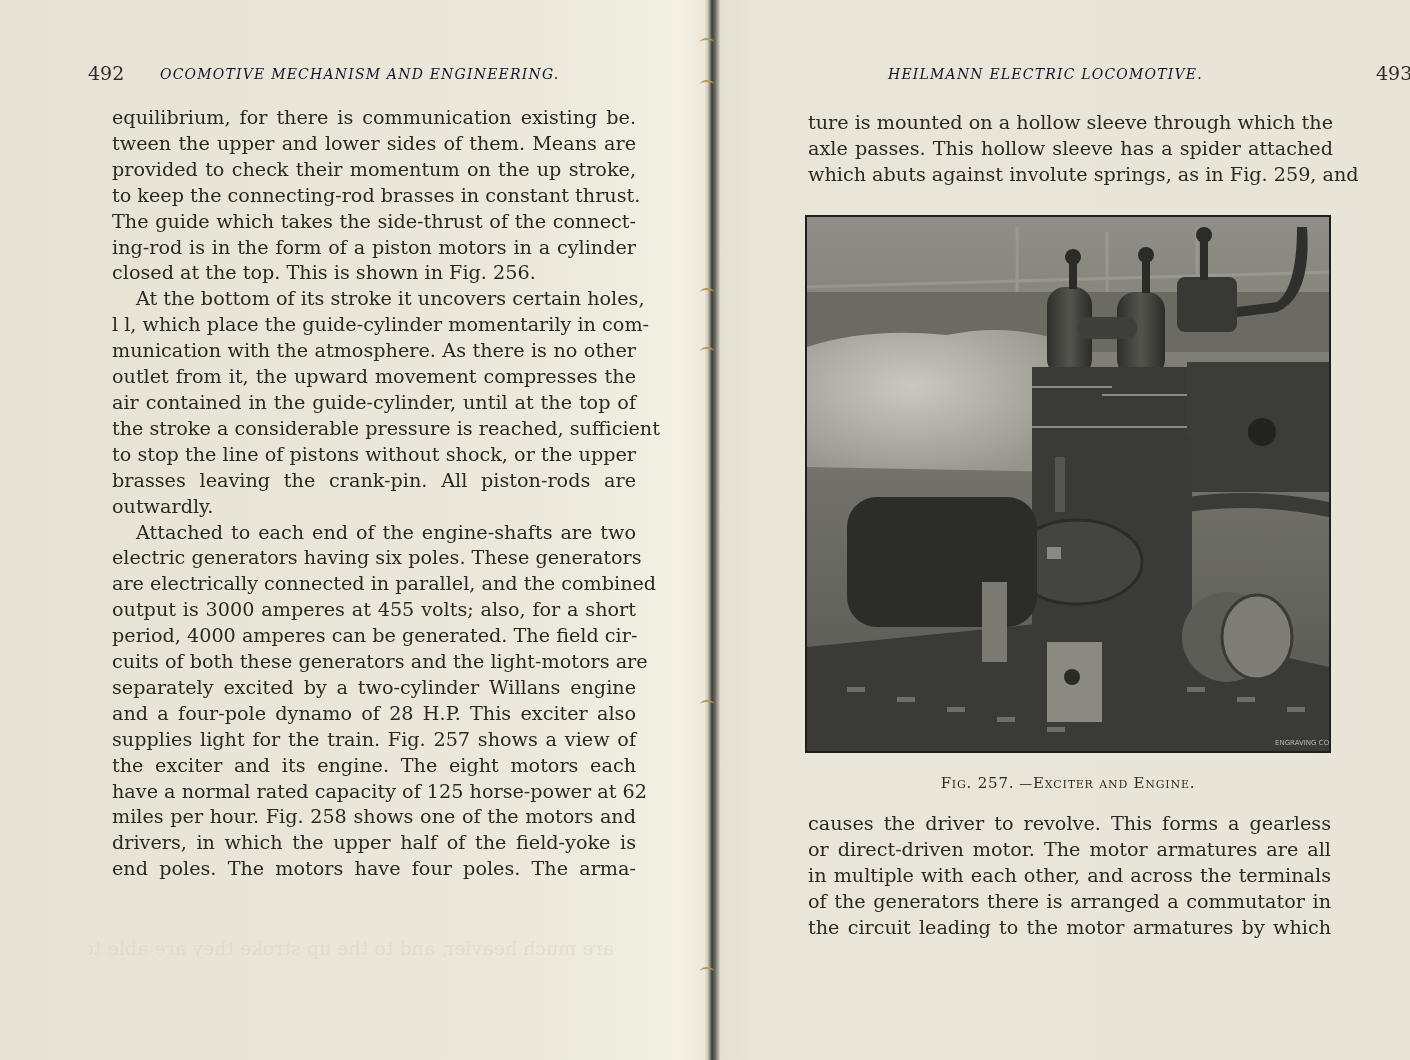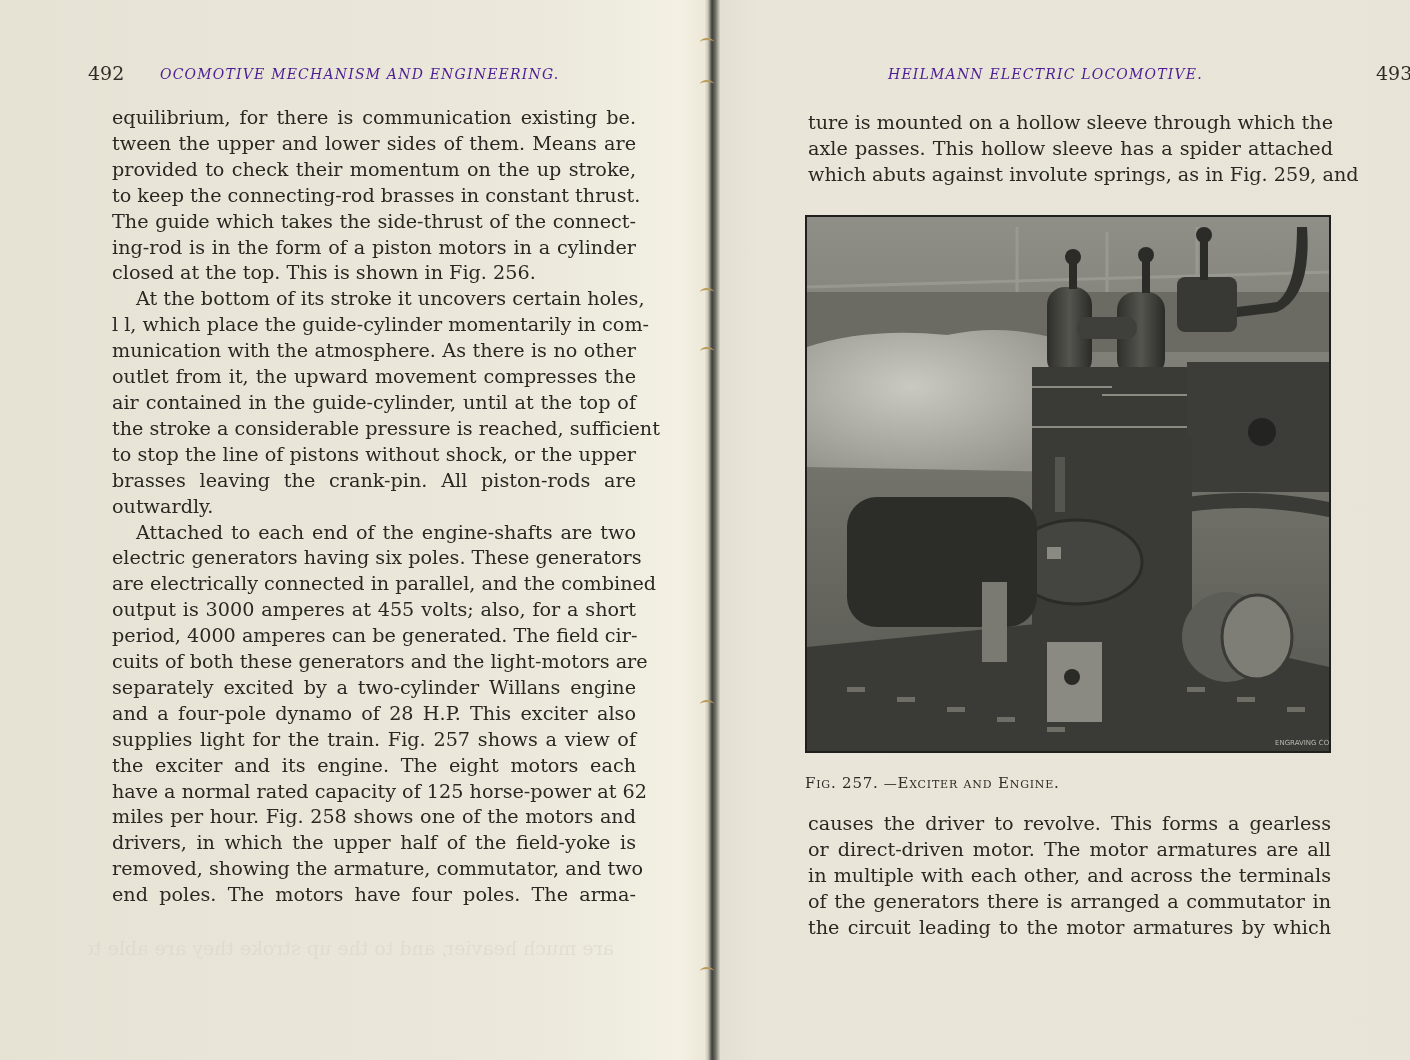--- a/index.html
+++ b/index.html
@@ -4,29 +4,29 @@
 <style>
   html,body{margin:0;padding:0;}
   body{width:1410px;height:1060px;overflow:hidden;background:#e9e5d8;position:relative;
        font-family:"DejaVu Serif","Liberation Serif",serif;color:#2a2723;}
   .page{position:absolute;top:0;height:1060px;}
   #left-page{left:0;width:708px;background:linear-gradient(90deg,#e6e2d4 0%,#ebe7da 70%,#efece0 88%,#f4f1e4 96%,#ece7d6 100%);}
   #right-page{left:716px;width:694px;background:linear-gradient(90deg,#e2ded0 0%,#e9e5d8 6%,#e8e4d7 100%);}
   #gutter{position:absolute;left:704px;top:0;width:16px;height:1060px;
      background:linear-gradient(90deg,#f3efe0 0%,#c9c6b8 25%,#3f3f3b 50%,#6a6a62 70%,#d8d4c6 100%);}
   .stitch{position:absolute;left:700px;width:14px;height:6px;border-top:2px solid #b89a5c;border-radius:50%;}
-  .running-head{position:absolute;top:66px;font-size:14px;letter-spacing:1.2px;font-style:italic;color:#4c1d95;}
+  .running-head{position:absolute;top:66px;font-size:14px;letter-spacing:1.2px;font-style:italic;color:#0f172a;}
   .folio{position:absolute;top:62px;font-size:19px;color:#2f2b26;}
   .text-block{position:absolute;font-size:19.2px;line-height:25.9px;text-align:justify;color:#2b2824;}
   .text-block .ln{display:block;white-space:nowrap;text-align:justify;text-align-last:justify;}
   .text-block .ln.last{text-align-last:left;}
   .text-block .ln.indent{padding-left:24px;}
   #figure{position:absolute;left:805px;top:215px;width:526px;height:538px;background:#4c4c48;
      border:2px solid #1f1f1d;box-sizing:border-box;overflow:hidden;}
-  .caption{position:absolute;left:805px;top:774px;width:526px;text-align:left;font-size:13px;letter-spacing:0.8px;color:#2e2b27;}
+  .caption{position:absolute;left:805px;top:774px;width:526px;text-align:center;font-size:13px;letter-spacing:0.8px;color:#2e2b27;}
   .caption .sc{font-variant:small-caps;font-size:15px;}
   .bleed{position:absolute;left:88px;top:937px;width:526px;font-size:19px;color:#d8d4c8;opacity:0.55;white-space:nowrap;overflow:hidden;transform:scaleX(-1);}
 </style>
 </head>
 <body>
 
 <div id="left-page" class="page"></div>
 
 <div id="right-page" class="page"></div>
 
@@ -64,21 +64,20 @@
     <span class="ln">output is 3000 amperes at 455 volts; also, for a short</span>
     <span class="ln">period, 4000 amperes can be generated.   The field cir-</span>
     <span class="ln">cuits of both these generators and the light-motors are</span>
     <span class="ln">separately excited by a two-cylinder Willans engine</span>
     <span class="ln">and a four-pole dynamo of 28 H.P.   This exciter also</span>
     <span class="ln">supplies light for the train.   Fig. 257 shows a view of</span>
     <span class="ln">the exciter and its engine.  The eight motors each</span>
     <span class="ln">have a normal rated capacity of 125 horse-power at 62</span>
     <span class="ln">miles per hour.   Fig. 258 shows one of the motors and</span>
     <span class="ln">drivers, in which the upper half of the field-yoke is</span>
-    <span class="ln">removed, showing the armature, commutator, and two</span>
     <span class="ln">end poles.  The motors have four poles.   The arma-</span>
   </div>
 
 <div class="bleed">are much heavier, and to the up stroke they are able to</div>
 
 <div class="running-head" style="left:888px">HEILMANN ELECTRIC LOCOMOTIVE.</div>
 <div class="folio" style="left:1376px">493</div>
 
 <div class="text-block" id="right-top-text" style="left:808px;top:110px;width:525px;">
     <span class="ln">ture is mounted on a hollow sleeve through which the</span>

